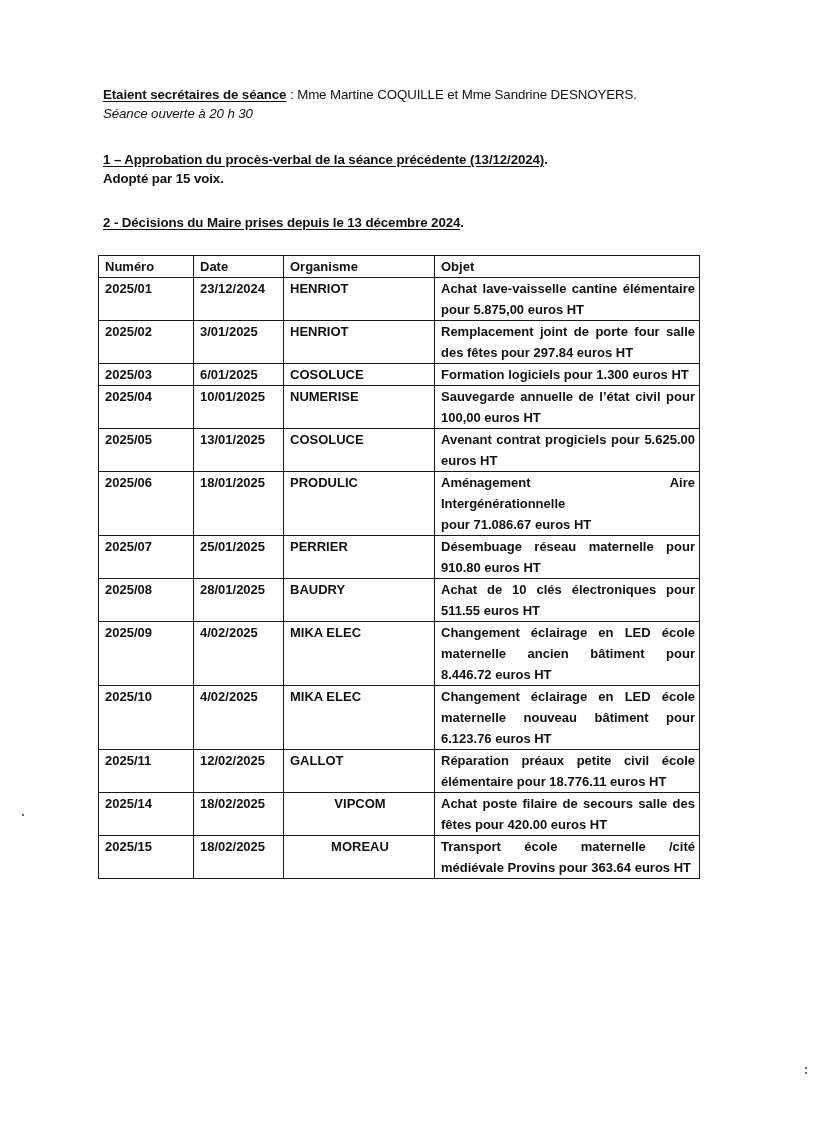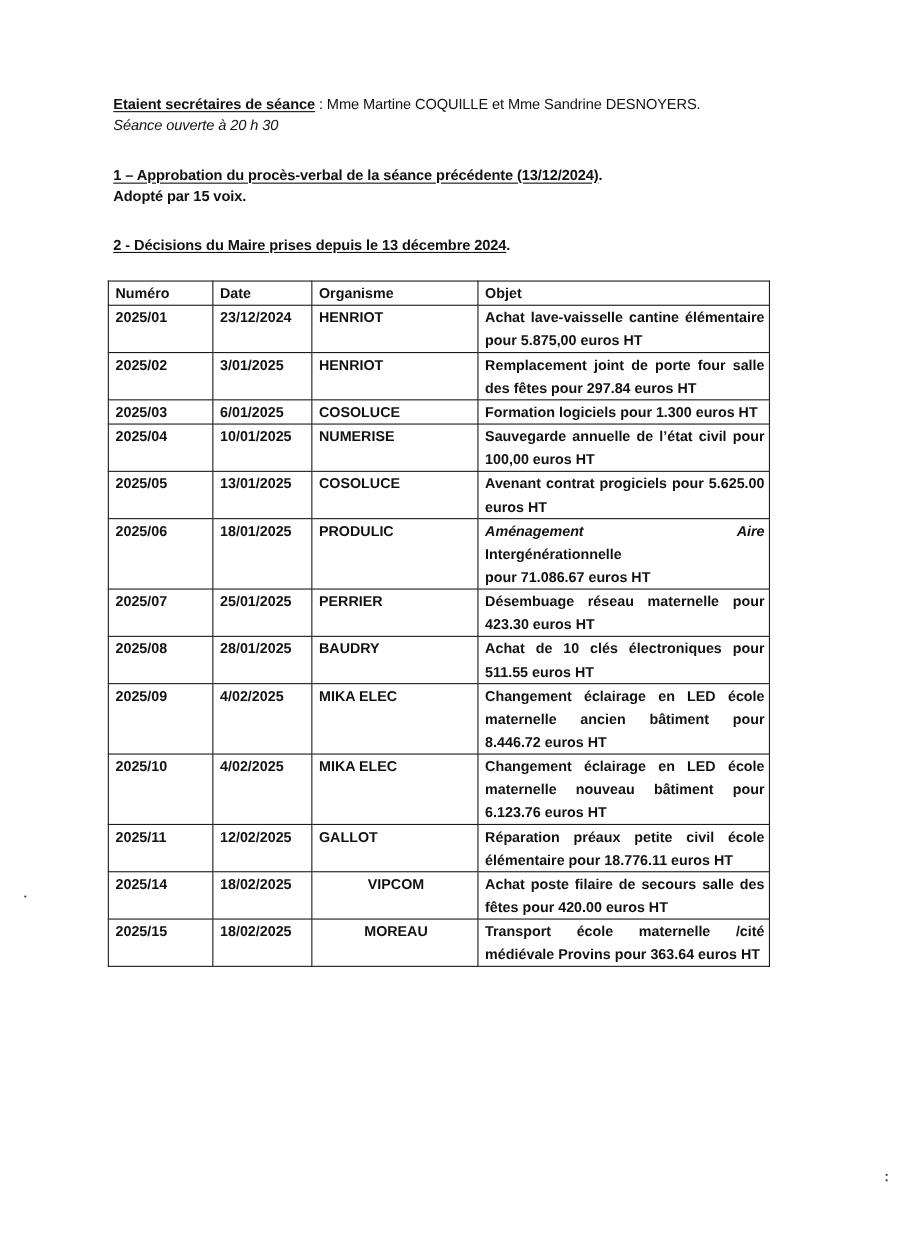--- a/index.html
+++ b/index.html
@@ -97,30 +97,30 @@
         <td>2025/05</td>
         <td>13/01/2025</td>
         <td>COSOLUCE</td>
         <td class="obj">Avenant contrat progiciels pour 5.625.00 euros HT</td>
       </tr>
       <tr>
         <td>2025/06</td>
         <td>18/01/2025</td>
         <td>PRODULIC</td>
         <td class="obj">
-          <div style="text-align:justify; text-align-last:justify;font-style:italic;">Aménagement Aire</div>
+          <div style="text-align:justify; text-align-last:justify;">Aménagement Aire</div>
           <div>Intergénérationnelle</div>
           <div>pour 71.086.67 euros HT</div>
         </td>
       </tr>
       <tr>
         <td>2025/07</td>
         <td>25/01/2025</td>
         <td>PERRIER</td>
-        <td class="obj">Désembuage réseau maternelle pour 423.30 euros HT</td>
+        <td class="obj">Désembuage réseau maternelle pour 910.80 euros HT</td>
       </tr>
       <tr>
         <td>2025/08</td>
         <td>28/01/2025</td>
         <td>BAUDRY</td>
         <td class="obj">Achat de 10 clés électroniques pour 511.55 euros HT</td>
       </tr>
       <tr>
         <td>2025/09</td>
         <td>4/02/2025</td>

